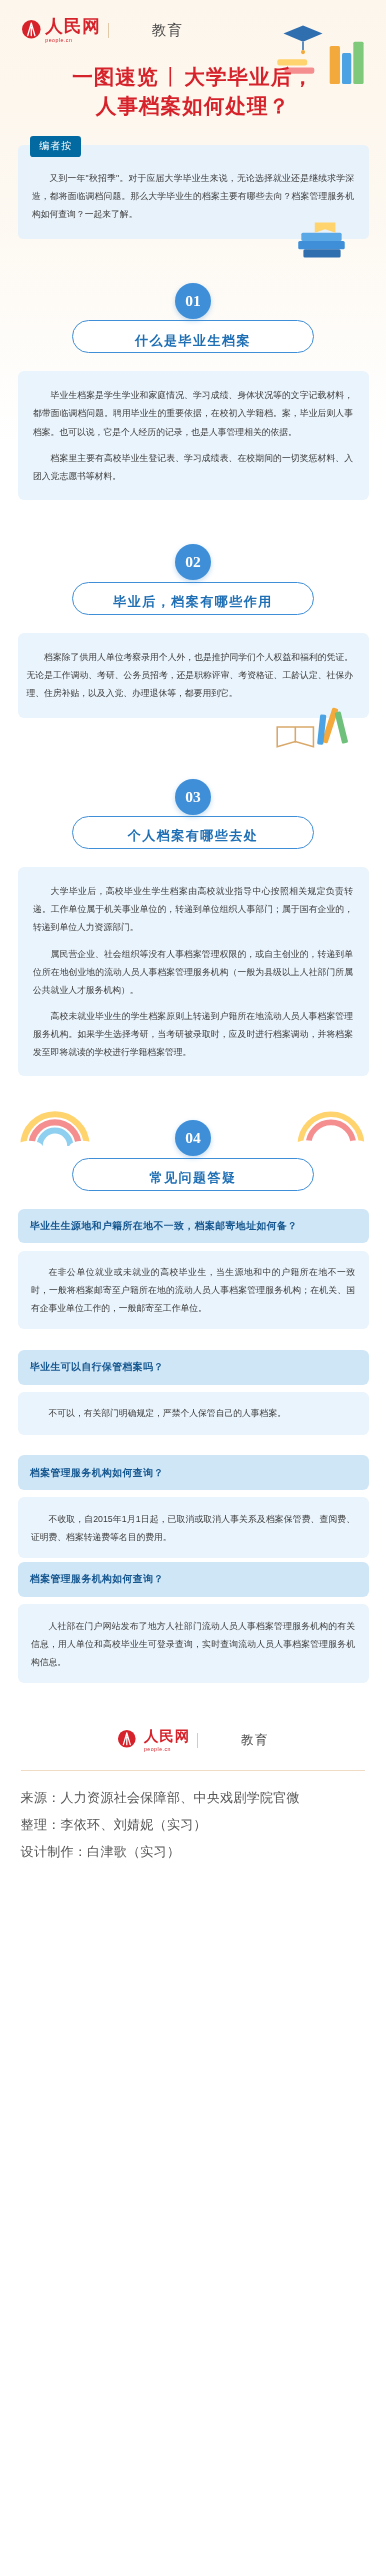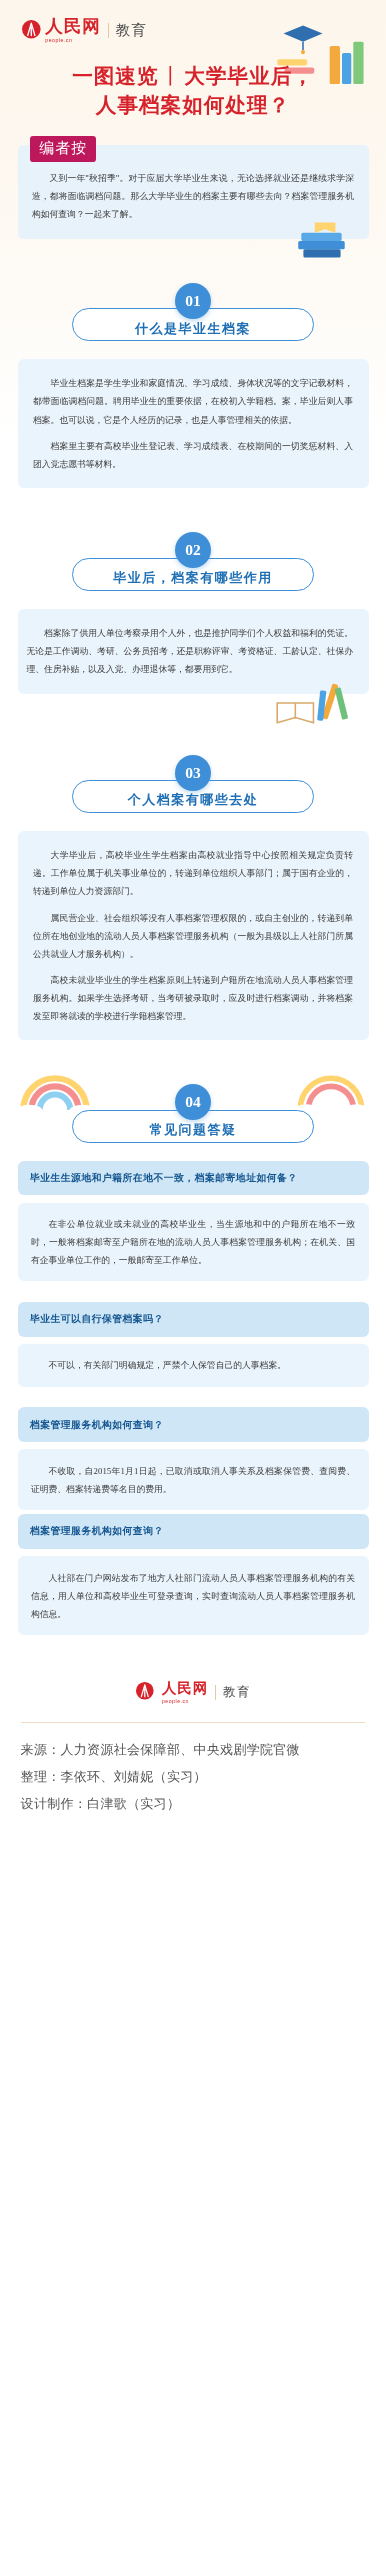--- a/index.html
+++ b/index.html
@@ -45,56 +45,57 @@
   }
   .logo-divider {
     width: 0.5px;
     height: 15.5px;
     background: #e2c9a8;
   }
   .logo-section {
     font-size: 14.4px;
     color: #4a4a4a;
     letter-spacing: 1.5px;
+    margin-left: 36px;
   }
 
   
   .deco { position: absolute; pointer-events: none; }
 
   
   .title-wrap {
     margin-top: 19.6px;
     text-align: center;
     position: relative;
   }
   .title-line {
     font-size: 20.6px;
     font-weight: bold;
     color: #d6232b;
     letter-spacing: 1px;
     line-height: 1.42;
-    font-family: Liberation Mono, monospace;
+    font-family: Liberation Serif, serif;
   }
   .title-line .sep { font-weight: normal; padding: 0 2.1px; }
 
   
   .editor-block {
     margin: 24px 17.5px 0 17.5px;
     position: relative;
     background: #e8f2fb;
     border-radius: 5.2px;
     padding: 24px 14.4px 15.5px 14.4px;
   }
   .editor-tag {
     position: absolute;
     top: -8.8px;
     left: 12.4px;
-    background: #be185d;
+    background: #0369a1;
     color: #fff;
-    font-size: 15px;
+    font-size: 10px;
     letter-spacing: 1px;
     padding: 3.1px 9.3px;
     border-radius: 3.1px;
   }
   .editor-text {
     font-size: 8.8px;
     line-height: 2.05;
     color: #3b3b3b;
     text-align: justify;
     text-indent: 2em;
@@ -106,21 +107,21 @@
     width: 62px;
     height: 57px;
   }
 
   
   .sec {
     margin-top: 44px;
     position: relative;
   }
   .sec-badge {
-    margin: 0 auto;
+    margin: 12px auto;
     width: 36px;
     height: 36px;
     border-radius: 50%;
     background: #3f8fd8;
     color: #fff;
     font-size: 15.5px;
     font-weight: bold;
     display: flex;
     align-items: center;
     justify-content: center;
@@ -158,21 +159,21 @@
   .para {
     font-size: 8.8px;
     line-height: 2.05;
     color: #3b3b3b;
     text-align: justify;
     text-indent: 2em;
   }
   .para + .para { margin-top: 8.2px; }
 
   
-  .qa { margin: 17.5px 17.5px 0 17.5px; font-family: Liberation Serif, serif; }
+  .qa { margin: 17.5px 17.5px 0 17.5px; }
   .qa-q {
     background: #cfe6f7;
     border-radius: 6.2px;
     padding: 9.3px 12.4px;
     font-size: 9.8px;
     font-weight: bold;
     color: #14568f;
     line-height: 1.65;
     letter-spacing: 0.5px;
   }

